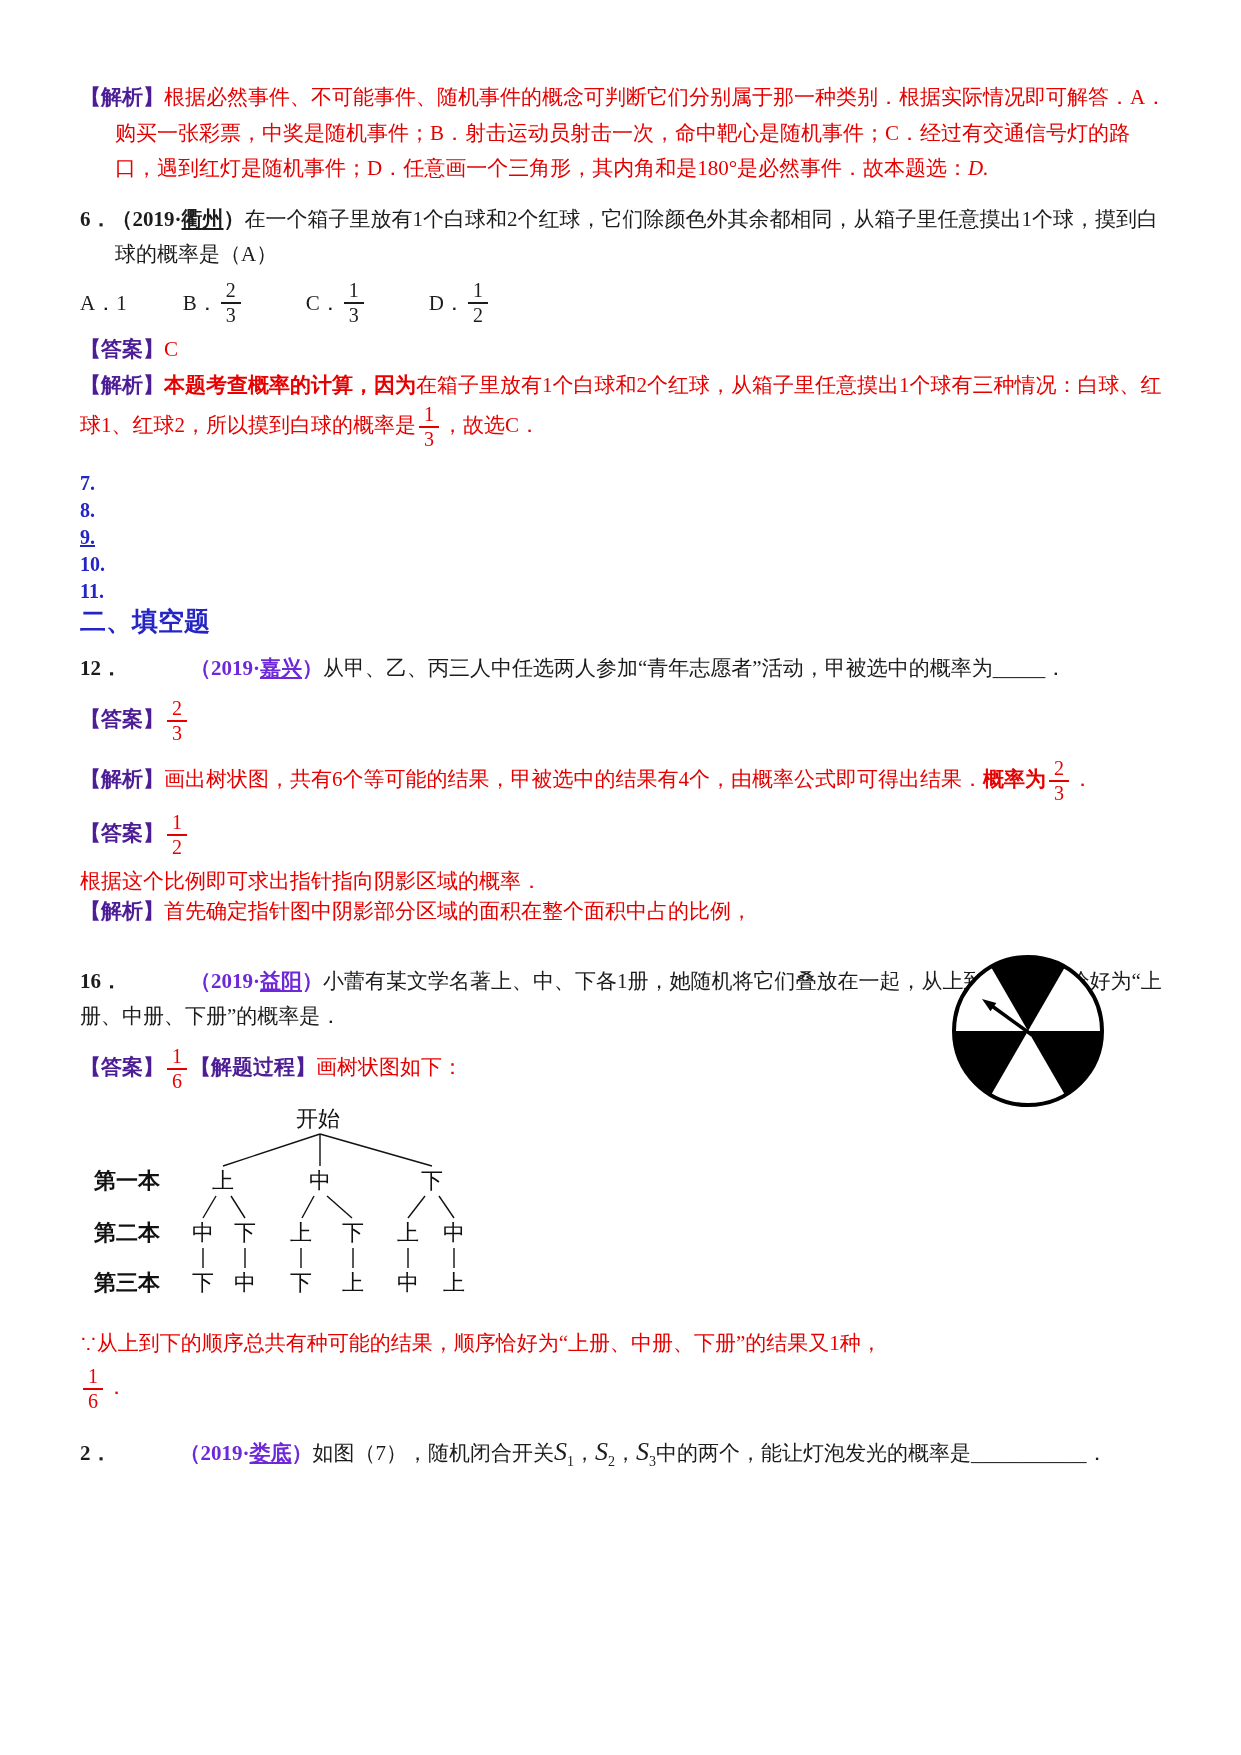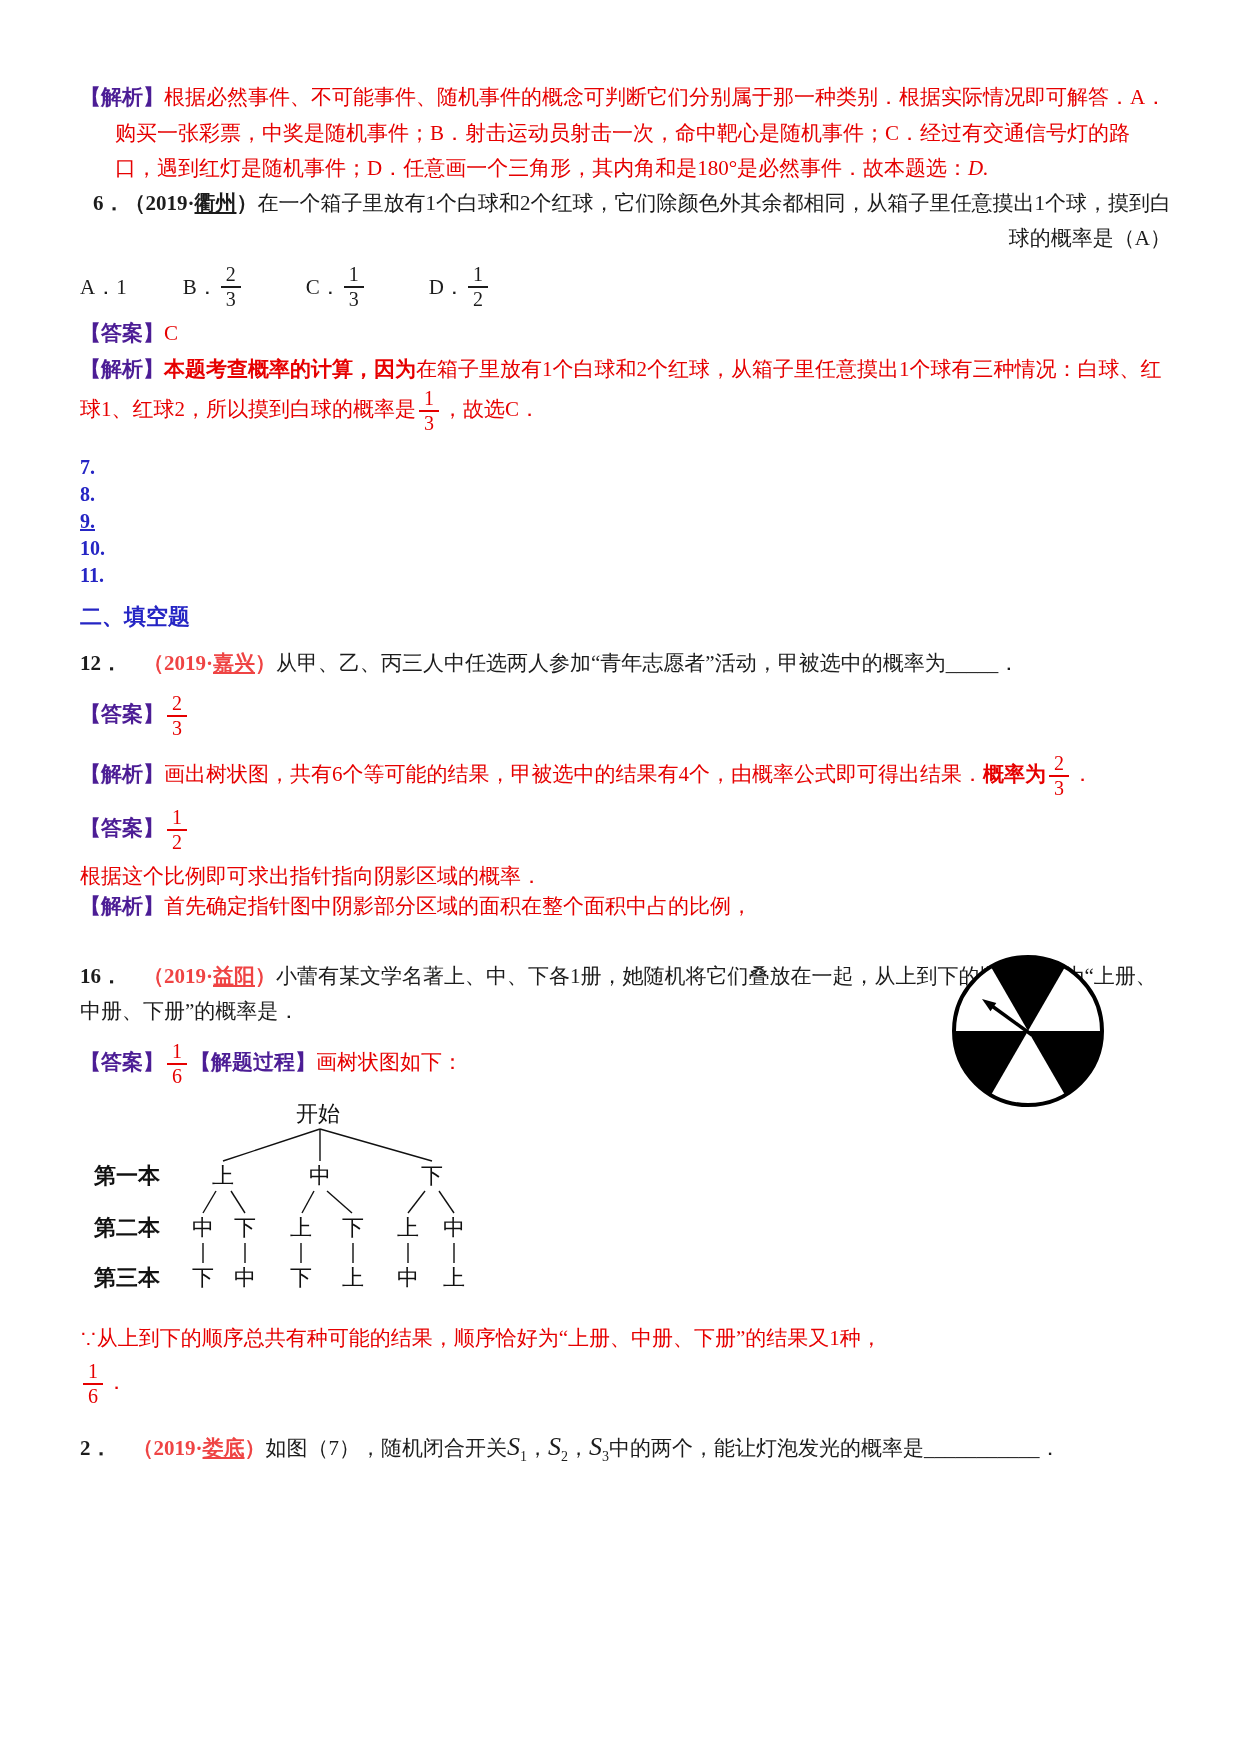--- a/index.html
+++ b/index.html
@@ -12,39 +12,39 @@
   .content{padding:80px 70px 0 80px;}
   p{margin:0;line-height:35px;}
   .red{color:#e60000;}
   .marker{font-weight:bold;color:#4c1d95;font-family:Liberation Mono, monospace;}
   .bold{font-weight:bold;}
   .it{font-style:italic;}
   .u{text-decoration:underline;}
   .hang{padding-left:35px;text-indent:-35px;}
   .blue{color:#2525c4;font-weight:bold;}
   .blist p{line-height:27px;font-size:20px;}
-  .sec{line-height:30px;margin-top:13px;font-size:22px;}
-  .purple{color:#ef4444;font-weight:bold;}
+  .sec{line-height:30px;margin-top:2px;font-size:26px;}
+  .purple{color:#6d28d9;font-weight:bold;margin-left:47px;}
   .qnum{font-weight:bold;}
   
   .frac{display:inline-block;text-align:center;vertical-align:middle;
         line-height:1.05;font-family:"Liberation Serif",serif;padding:0 3px;font-size:20px;}
   .frac .fn{display:block;border-bottom:2px solid currentColor;padding:0 5px 1px;}
   .frac .fd{display:block;padding-top:1px;}
   .options{display:flex;align-items:center;margin-top:2px;min-height:58px;}
   .opt{display:inline-flex;align-items:center;}
   .mvar{font-family:"Liberation Serif",serif;font-style:italic;font-size:26px;line-height:1;}
   .mvar sub{font-size:14px;font-style:normal;}
   .spinner{position:absolute;left:948px;top:951px;width:160px;height:160px;}
   .tree{margin:4px 0 0 6px;display:block;}
   .tree text{font-size:22px;fill:#111;}
   .tree .rowlab{font-weight:bold;}
   .tree line{stroke:#111;stroke-width:1.4;}
   .mt8{margin-top:8px;}  .mt12{margin-top:12px;} .mt14{margin-top:14px;}
-  .mt16{text-align:right;} .mt24{margin-top:24px;} .mt36{margin-top:36px;}
+  .mt16{margin-top:16px;} .mt24{margin-top:24px;} .mt36{margin-top:36px;}
   .exp11 p{line-height:30px;}
 </style>
 </head>
 <body>
 
 <div class="content">
 
   <p class="red hang"><span class="marker">【解析】</span><span>根据必然事件、不可能事件、随机事件的概念可判断它们分别属于那一种类别．根据实际情况即可解答．A．购买一张彩票，中奖是随机事件；B．射击运动员射击一次，命中靶心是随机事件；C．经过有交通信号灯的路口，遇到红灯是随机事件；D．任意画一个三角形，其内角和是180°是必然事件．故本题选：</span><span class="it">D.</span></p>
 
   <p class="hang mt16"><span class="qnum">6．</span><span class="qnum"><span>（2019·</span><span class="u">衢州</span><span>）</span></span><span>在一个箱子里放有1个白球和2个红球，它们除颜色外其余都相同，从箱子里任意摸出1个球，摸到白球的概率是（A）</span></p>

